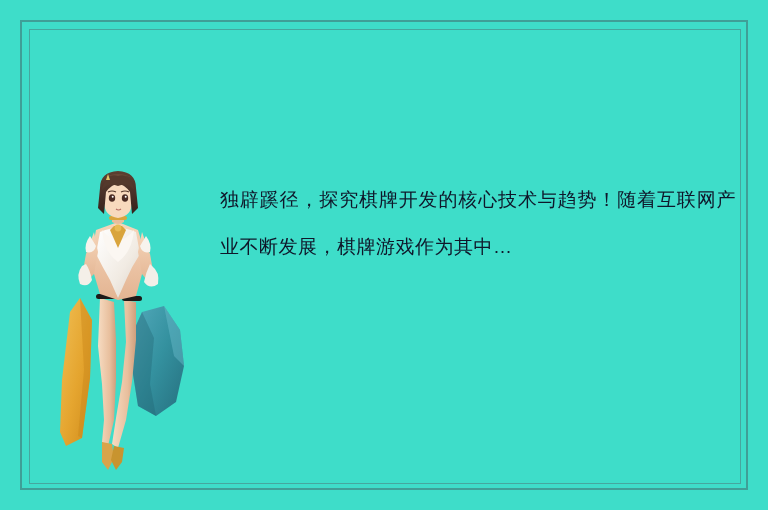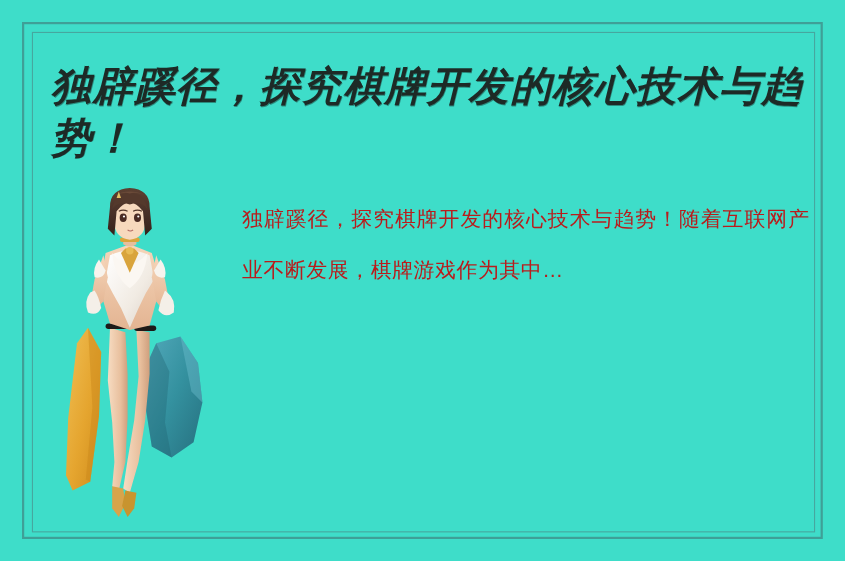--- a/index.html
+++ b/index.html
@@ -83,21 +83,21 @@
 
   .excerpt {
     flex: 1 1 auto;
     margin: 0;
     padding-left: 24px;
     padding-top: 6px;
     font-family: "Liberation Sans", "DejaVu Sans", sans-serif;
     font-size: 19px;
     line-height: 47px;
     letter-spacing: 0.5px;
-    color: #b91c1c;
+    color: #0f172a;
     text-align: justify;
     text-justify: inter-ideograph;
   }
 
   
   .figure-svg {
     position: absolute;
     left: 0;
     top: 0;
     width: 150px;
@@ -106,21 +106,20 @@
   }
 </style>
 </head>
 <body>
 
 <div class="card">
 
   <div class="frame-outer"></div>
   <div class="frame-inner"></div>
 
-  <h1 class="title">独辟蹊径，探究棋牌开发的核心技术与趋势！</h1>
 
   <div class="content">
 
     <div class="thumb">
       <svg class="figure-svg" viewBox="0 0 150 305">
         <defs>
           <linearGradient id="gLeftDrape" x1="0" y1="0" x2="1" y2="1">
             <stop offset="0%" stop-color="#f0bf55"></stop>
             <stop offset="55%" stop-color="#e5a52f"></stop>
             <stop offset="100%" stop-color="#cf8c1c"></stop>

